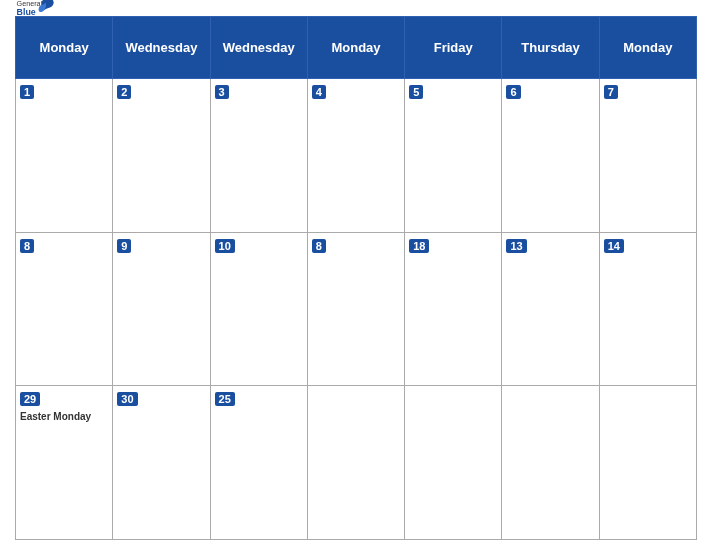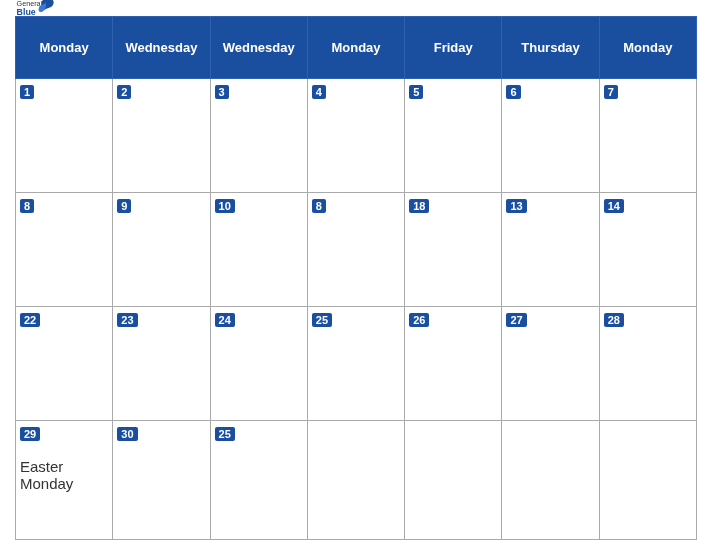--- a/index.html
+++ b/index.html
@@ -81,24 +81,25 @@
       font-weight: bold;
       background-color: #1a4fa0;
       color: #fff;
       display: inline-block;
       padding: 1px 4px;
       border-radius: 2px;
       font-size: 11px;
     }
 
     .holiday-label {
-      font-size: 15px;
+      font-size: 10px;
       color: #333;
-      margin-top: 16px;
+      margin-top: 4px;
       display: block;
+      font-weight: bold;
     }
   </style>
 </head>
 <body>
 
 <div class="header">
   <div class="logo">
     <svg class="logo-bird" viewBox="0 0 50 35" xmlns="http://www.w3.org/2000/svg">
       <text x="2" y="12" font-size="9" fill="#333" font-family="Arial">General</text>
       <text x="2" y="24" font-size="11" fill="#1a4fa0" font-weight="bold" font-family="Arial">Blue</text>
@@ -135,29 +136,20 @@
       <tr>
         <td><span class="day-number">8</span></td>
         <td><span class="day-number">9</span></td>
         <td><span class="day-number">10</span></td>
         <td><span class="day-number">8</span></td>
         <td><span class="day-number">18</span></td>
         <td><span class="day-number">13</span></td>
         <td><span class="day-number">14</span></td>
       </tr>
       <tr>
-        <td><span class="day-number">22</span></td>
-        <td><span class="day-number">23</span></td>
-        <td><span class="day-number">24</span></td>
-        <td><span class="day-number">25</span></td>
-        <td><span class="day-number">26</span></td>
-        <td><span class="day-number">27</span></td>
-        <td><span class="day-number">28</span></td>
-      </tr>
-      <tr>
         <td><span class="day-number">29</span><span class="holiday-label">Easter Monday</span></td>
         <td><span class="day-number">30</span></td>
         <td><span class="day-number">25</span></td>
         <td></td>
         <td></td>
         <td></td>
         <td></td>
       </tr>
     </tbody>
 </table>

